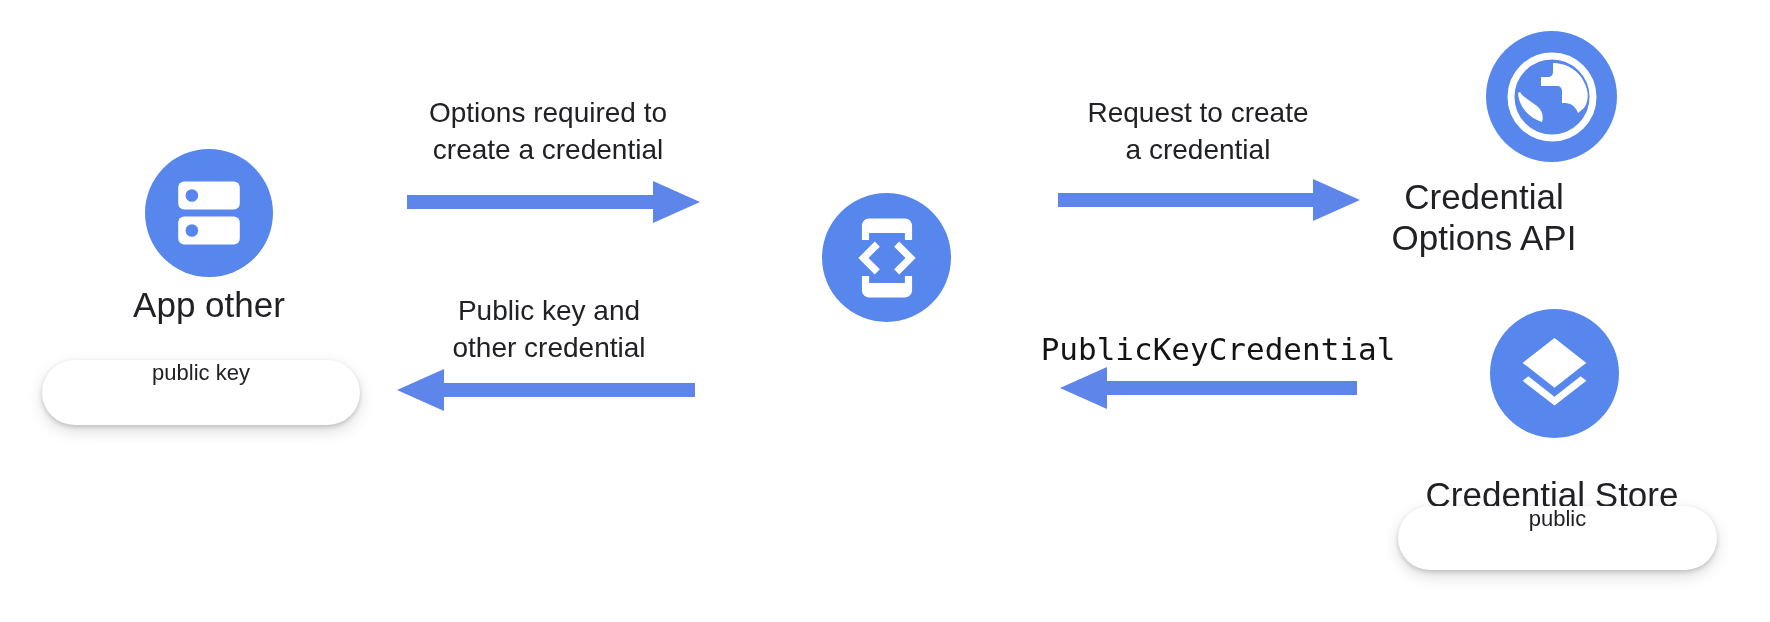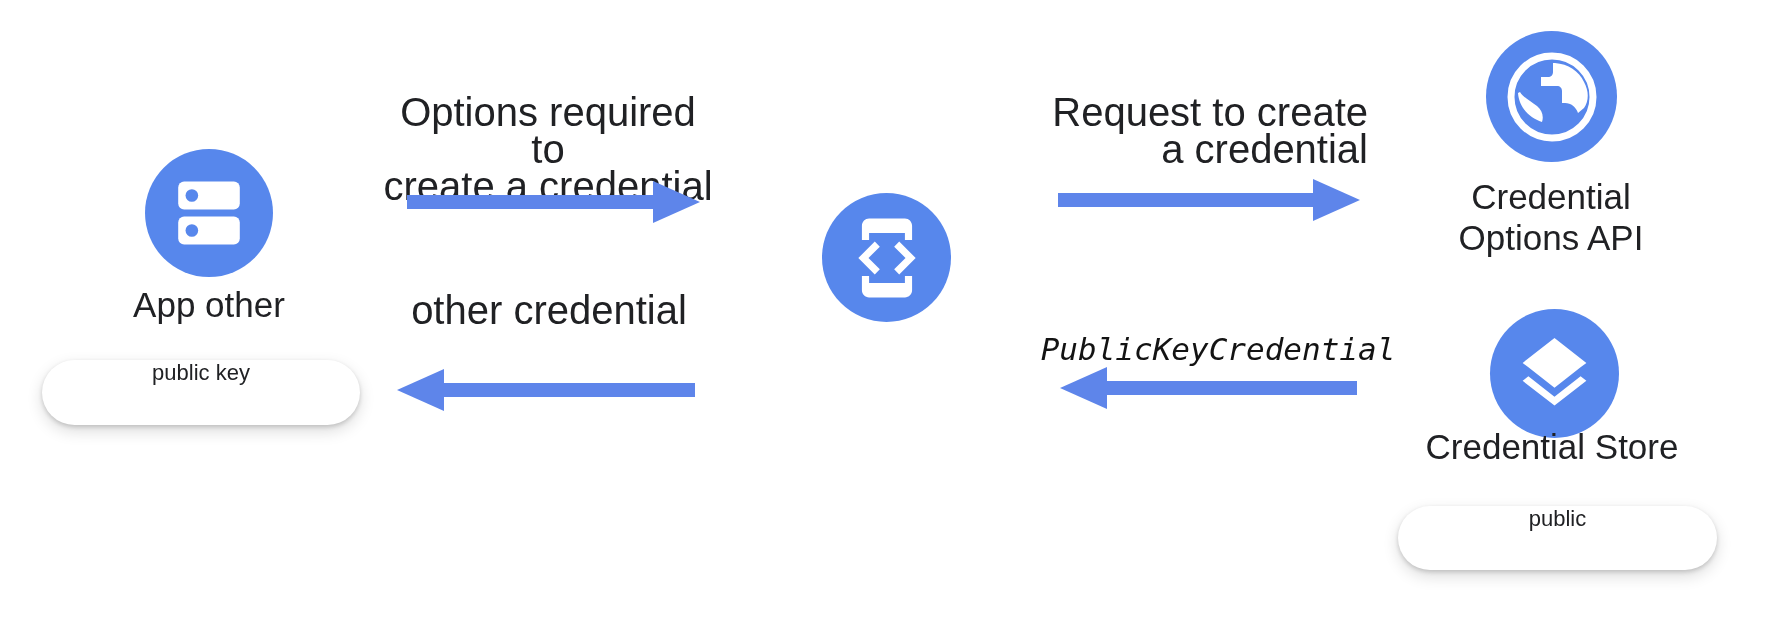--- a/index.html
+++ b/index.html
@@ -30,26 +30,26 @@
   .icon-stroke{fill:none;stroke:#ffffff;stroke-width:7;}
   
   .node-label{
     position:absolute;text-align:center;
     font-size:35px;line-height:41px;font-weight:500;
     color:var(--label-dark);
   }
   
   .flow-label{
     position:absolute;text-align:center;
-    font-size:40px;line-height:37px;font-weight:400;
+    font-size:28px;line-height:37px;font-weight:400;
     color:var(--label-dark);
   }
   .flow-label.code{
     font-family:"DejaVu Sans Mono", monospace;
-    font-size:31px;white-space:nowrap;color:var(--code-dark);font-style:italic;
+    font-size:31px;white-space:nowrap;color:var(--code-dark);
   }
   
   .arrow{position:absolute;height:44px;}
   .arrow .shaft{
     position:absolute;top:50%;transform:translateY(-50%);
     height:14px;background:var(--arrow-blue);
   }
   .arrow-right .shaft{left:0;right:42px;}
   .arrow-left  .shaft{left:42px;right:0;}
   .arrow .head{
@@ -74,31 +74,31 @@
 
   #label-options{left:378px;top:94px;width:340px;}
   #arrow-options{left:407px;top:180px;width:293px;}
 
   #label-return{left:379px;top:292px;width:340px;}
   #arrow-return{left:397px;top:368px;width:298px;}
 
   #node-app-circle{left:822px;top:193px;width:129px;height:129px;}
   #node-app-label{left:736px;top:334px;width:300px;}
 
-  #label-request{left:1028px;top:94px;width:340px;text-align:right;}
+  #label-request{left:1028px;top:94px;width:340px;}
   #arrow-request{left:1058px;top:178px;width:302px;}
 
   #label-pkc{left:1018px;top:331px;width:400px;}
   #arrow-pkc{left:1060px;top:366px;width:297px;}
 
   #node-cm-circle{left:1486px;top:31px;width:131px;height:131px;}
-  #node-cm-label{left:1391px;top:176px;width:320px;}
+  #node-cm-label{left:1324px;top:176px;width:320px;}
 
   #node-cs-circle{left:1490px;top:309px;width:129px;height:129px;}
-  #node-cs-label{left:1382px;top:426px;width:340px;}
+  #node-cs-label{left:1382px;top:474px;width:340px;}
   #pill-passkey{left:1398px;top:506px;width:319px;height:64px;}
 </style>
 </head>
 <body>
 
 <div class="canvas">
 
   <div class="node-circle" id="node-app-server-circle">
     <svg width="84" height="84" viewBox="0 0 24 24">
       <rect class="icon-fg" x="3.2" y="3" width="17.6" height="8" rx="1.7"></rect>
@@ -115,20 +115,21 @@
   <div class="flow-label" id="label-options">
     <div>Options required to</div>
     <div>create a credential</div>
   </div>
   <div class="arrow arrow-right" id="arrow-options">
     <div class="shaft"></div>
     <div class="head"></div>
   </div>
 
   <div class="flow-label" id="label-return">
+    <div>Public key and</div>
     <div>other credential</div>
   </div>
   <div class="arrow arrow-left" id="arrow-return">
     <div class="shaft"></div>
     <div class="head"></div>
   </div>
 
   <div class="node-circle" id="node-app-circle">
     <svg width="86" height="86" viewBox="0 0 24 24">
       <path class="icon-fg" d="M7 5h10v2h2V3c0-1.1-.9-2-2-2L7 1c-1.1 0-2 .9-2 2v4h2V5zm8.41 11.59L20 12l-4.59-4.59L14 8.83 17.17 12 14 15.17l1.41 1.42zM10 15.17L6.83 12 10 8.83 8.59 7.41 4 12l4.59 4.59L10 15.17zM17 19H7v-2H5v4c0 1.1.9 2 2 2h10c1.1 0 2-.9 2-2v-4h-2v2z"></path>

